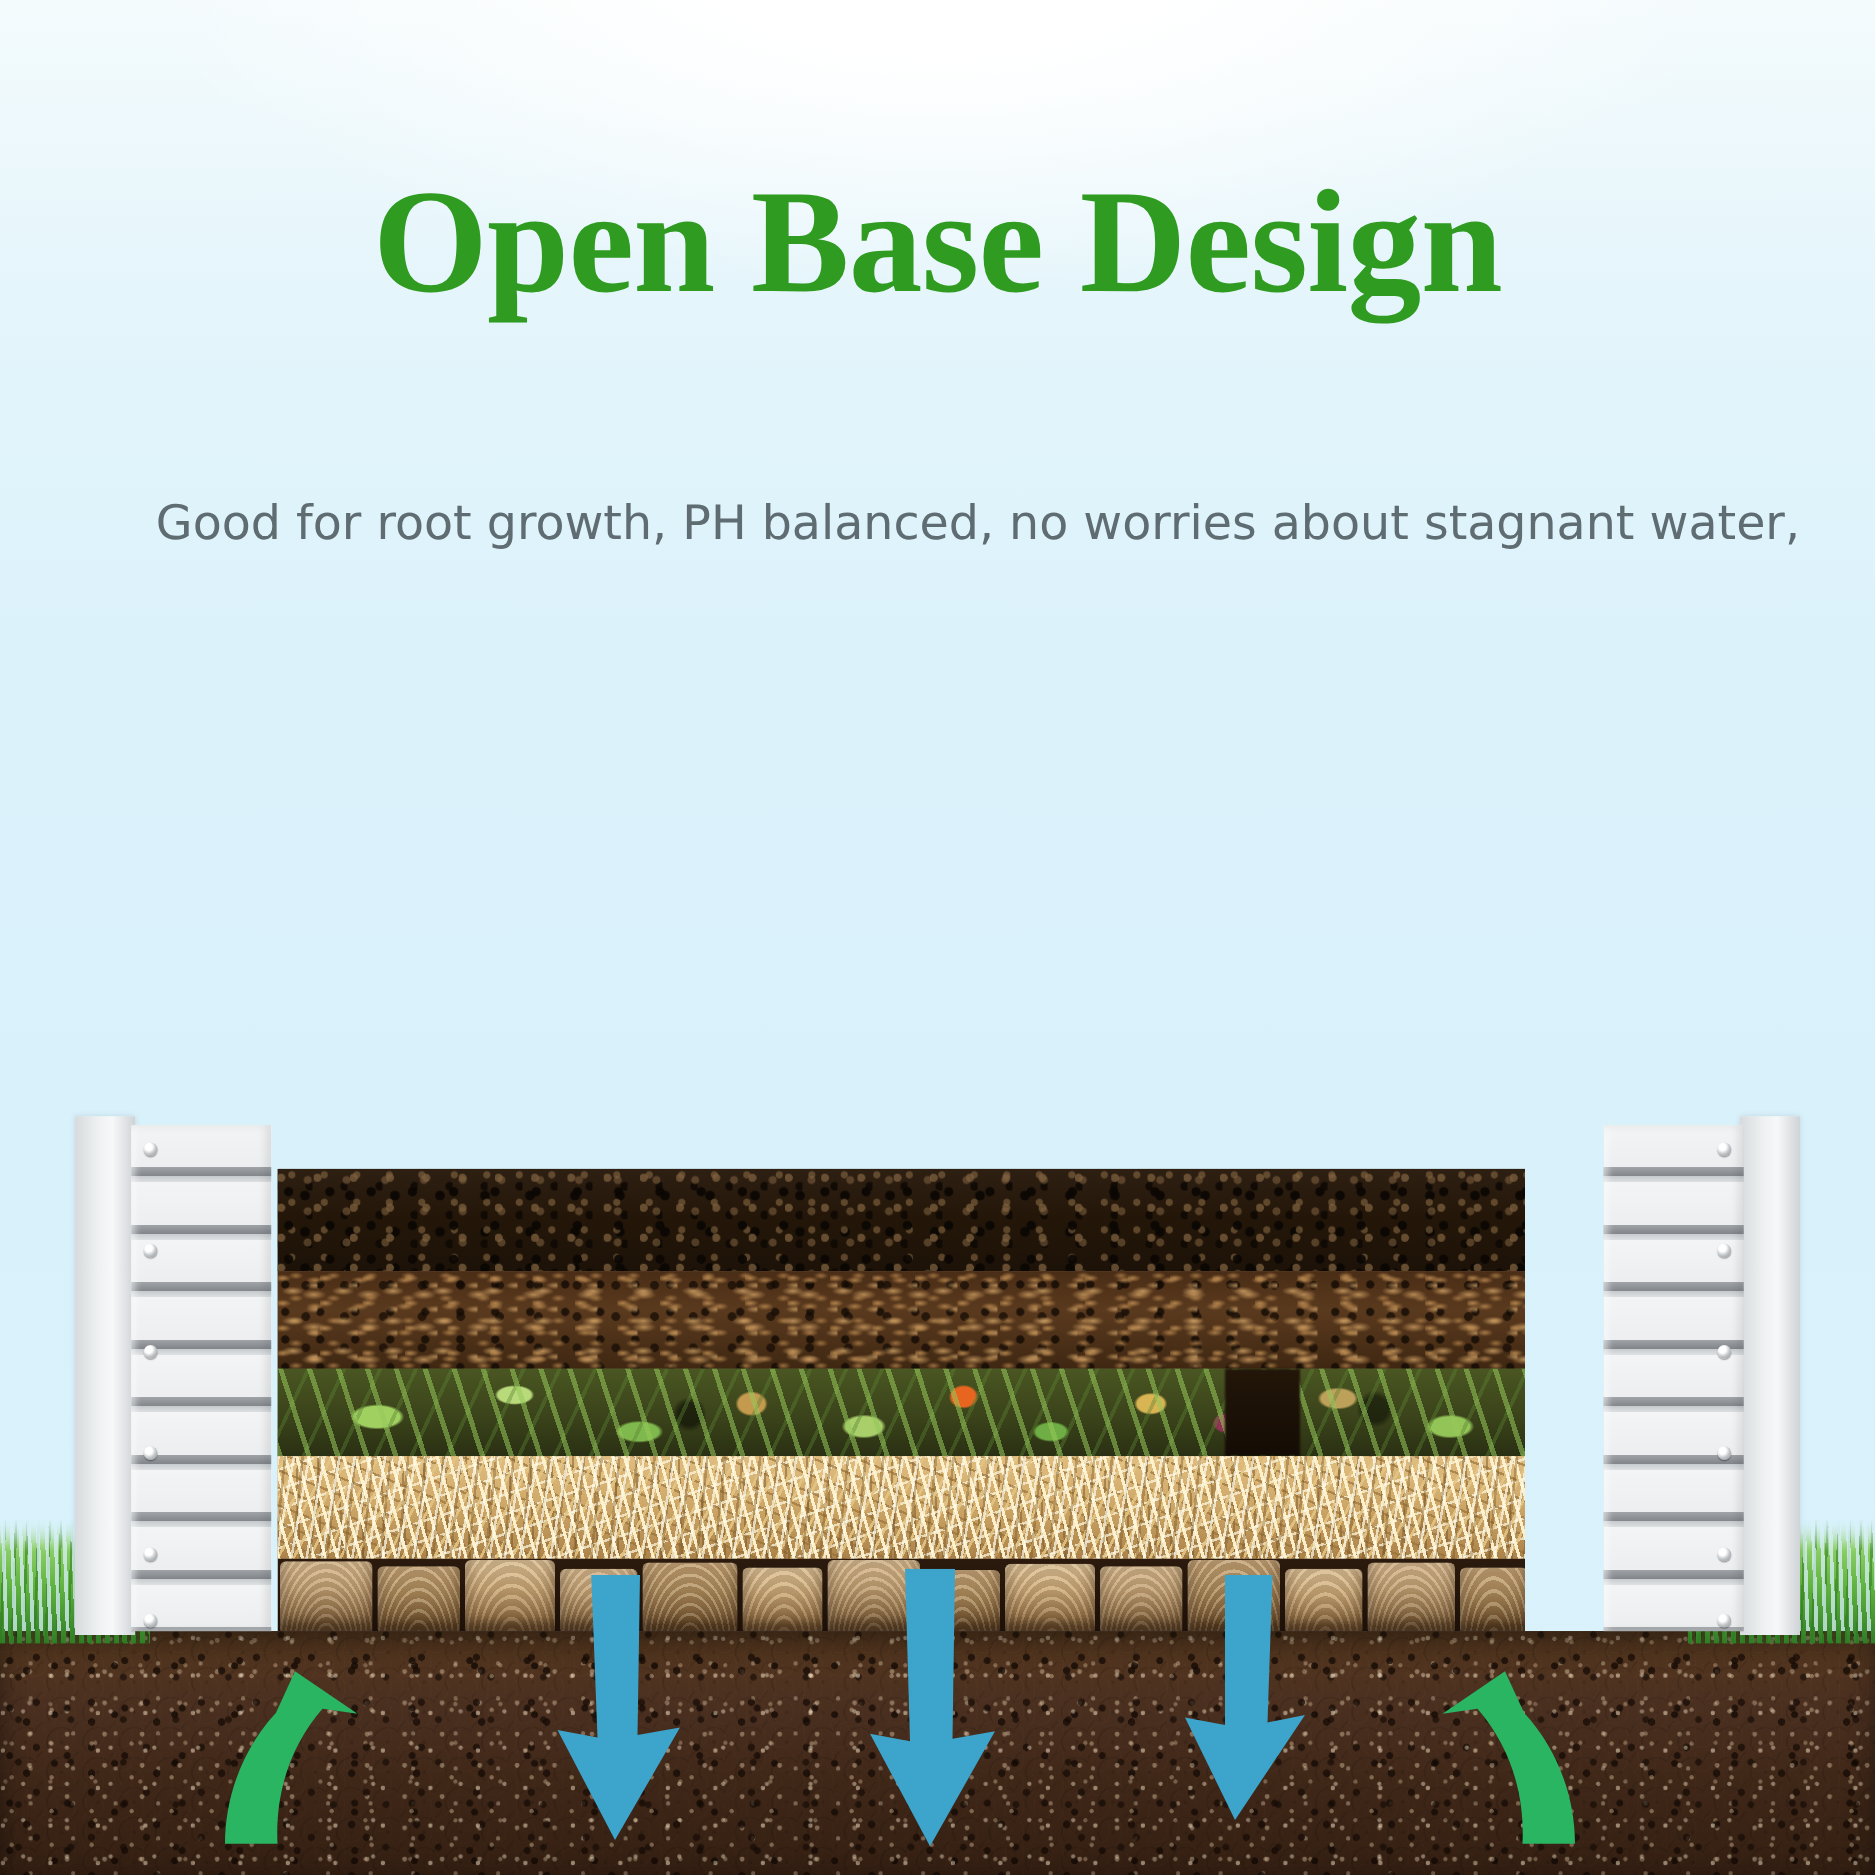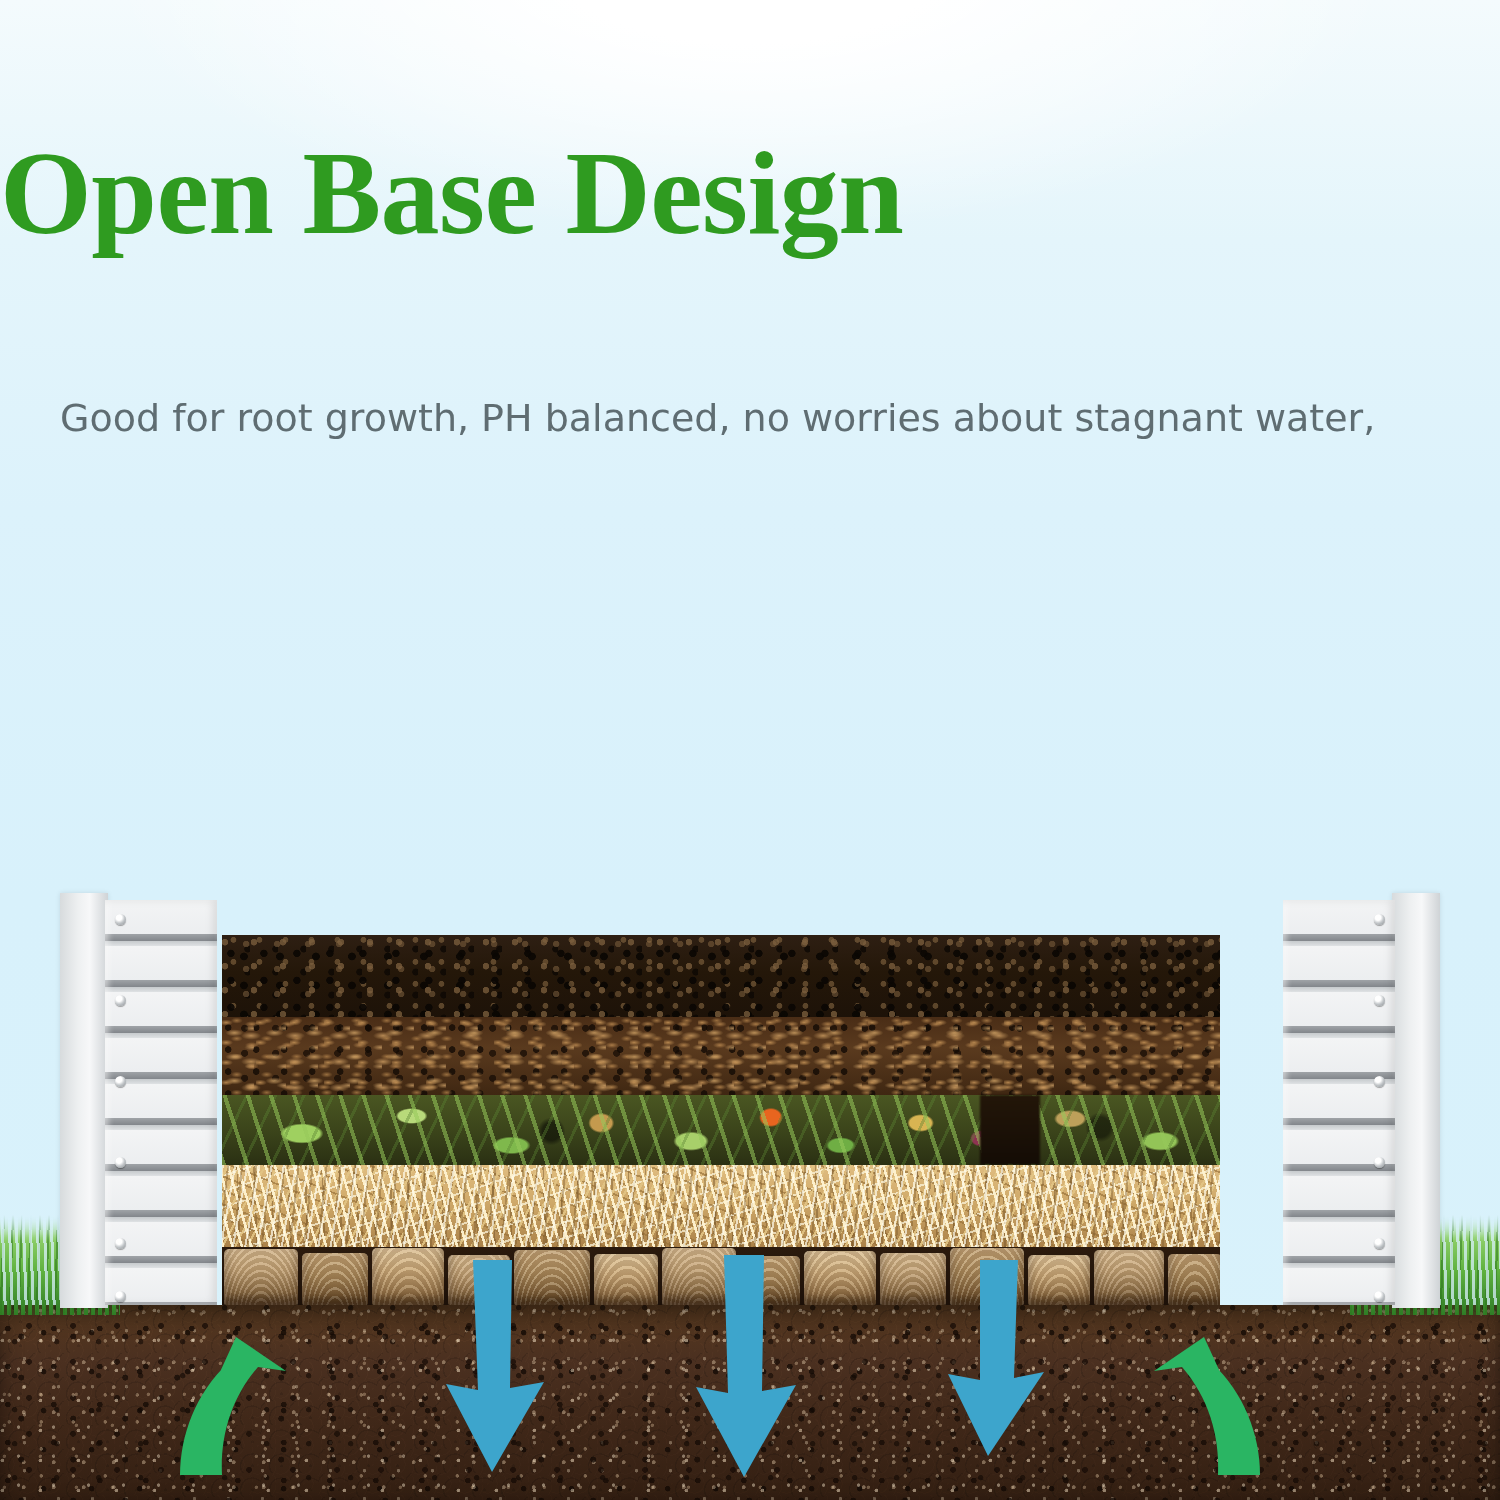--- a/index.html
+++ b/index.html
@@ -15,30 +15,30 @@
   
   .sky{
     position:absolute;left:0;top:0;width:1500px;height:1500px;
     background:
       radial-gradient(ellipse 900px 380px at 50% -40px, #ffffff 0%, #ffffff 22%, rgba(255,255,255,0.0) 72%),
       linear-gradient(180deg,#f4fbfd 0%, #e4f5fb 16%, #dcf2fb 34%, #d8f1fb 60%, #d9f2fb 100%);
   }
 
   
   .title{
-    position:absolute;left:0;top:132px;width:1500px;
+    position:absolute;left:0;top:132px;width:1500px;text-align:center;
     font-family:"Liberation Serif","DejaVu Serif",serif;
     font-weight:700;font-size:118px;line-height:1.05;
     letter-spacing:-0.5px;
     color:#2f9b20;
     white-space:nowrap;
   }
   .subtitle{
     position:absolute;left:50%;transform:translateX(-50%);top:392px;
-    width:1380px;text-align:left;
+    width:1380px;text-align:right;
     font-family:"DejaVu Sans","Liberation Sans",sans-serif;
     font-size:38px;line-height:1.42;color:#5f6d72;font-weight:400;
   }
   .subtitle .ln{display:block;}
 
   
   .scene{position:absolute;left:0;top:0;width:1500px;height:1500px;}
 
   
   .ground{

